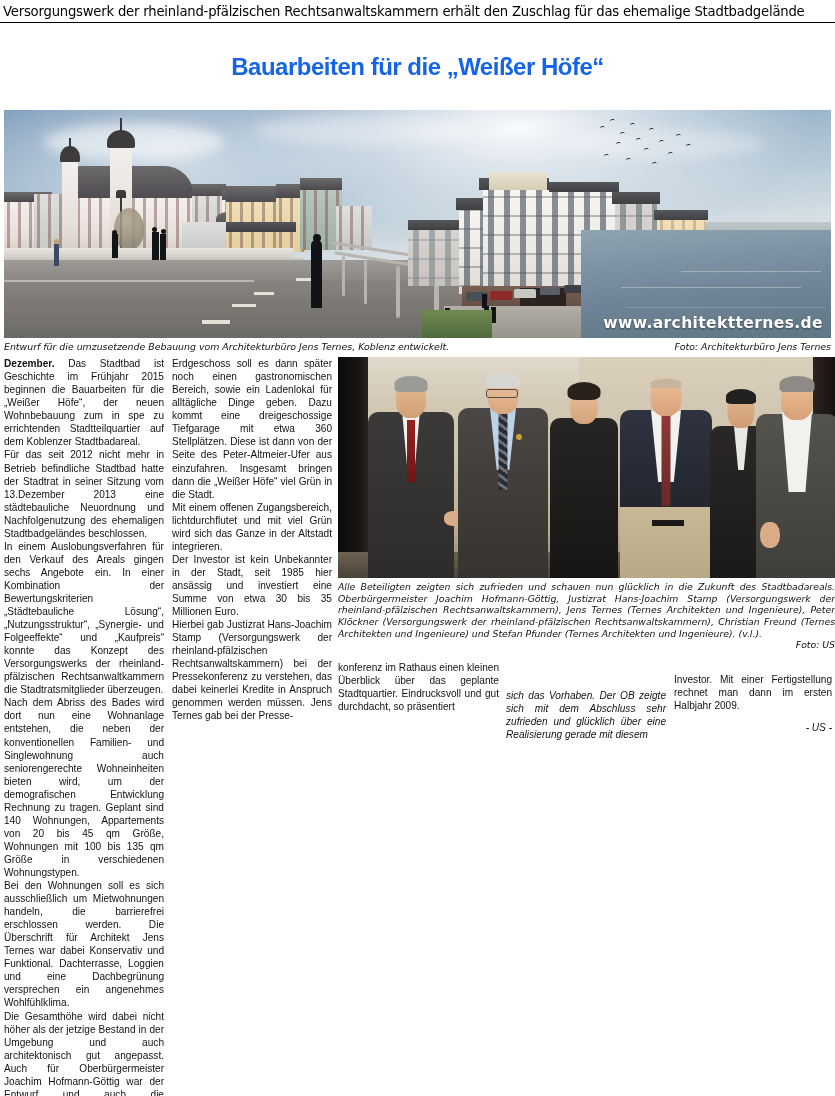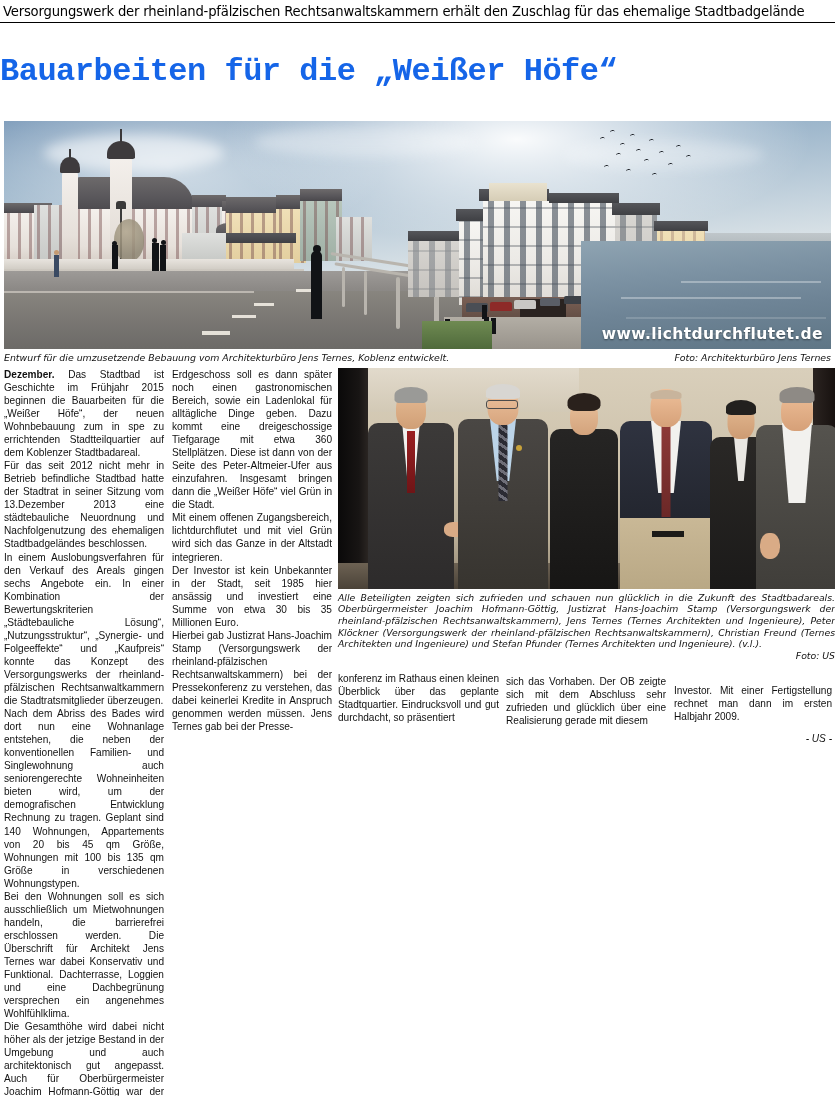--- a/index.html
+++ b/index.html
@@ -29,25 +29,26 @@
     font-size: 13.2px;
     letter-spacing: -0.2px;
     line-height: 17px;
     color: #000;
     padding: 3px 3px 2px 3px;
     border-bottom: 1.3px solid #000;
     white-space: nowrap;
     text-align: left;
   }
   .headline {
-    font-family: Liberation Mono, monospace;
+    font-family: Liberation Sans, sans-serif;
     font-weight: bold;
-    font-size: 32px;
+    font-size: 24px;
     letter-spacing: -0.5px;
     color: #1565E8;
+    text-align: center;
     line-height: 46px;
     padding: 5px 0 4px 0;
     white-space: nowrap;
   }
 
   
   .hero {
     position: relative;
     width: 827px;
     height: 228px;
@@ -492,21 +493,21 @@
     <div class="silhouette" style="left:478px; top:184px; width:5px; height:14px;"></div>
 
     <div class="river"></div>
     <div class="river-glint" style="right:10px; bottom:66px; width:140px;"></div>
     <div class="river-glint" style="right:30px; bottom:50px; width:180px;"></div>
     <div class="river-glint" style="right:5px; bottom:30px; width:200px; opacity:.5;"></div>
     <div class="river-glint" style="right:40px; bottom:14px; width:150px; opacity:.4;"></div>
 
     <div class="blk" style="left:418px; top:200px; width:70px; height:28px; background:linear-gradient(180deg,#6f8a52,#4f6a3b);"></div>
 
-    <div class="watermark">www.lichtdurchflutet.de</div>
+    <div class="watermark">www.architektternes.de</div>
   </div>
 
   <div class="cap-row">
     <span class="left">Entwurf für die umzusetzende Bebauung vom Architekturbüro Jens Ternes, Koblenz entwickelt.</span>
     <span class="right">Foto:  Architekturbüro Jens Ternes</span>
   </div>
 
   <div class="body-area">
 
     <div class="photo2">
@@ -577,21 +578,21 @@
     </div>
 
     <div class="col" style="left:172px; top:0px; width:160px;">
       <p>Erdgeschoss soll es dann später noch einen gastronomischen Bereich, sowie ein Ladenlokal für alltägliche Dinge geben. Dazu kommt eine dreigeschossige Tiefgarage mit etwa 360 Stellplätzen. Diese ist dann von der Seite des Peter-Altmeier-Ufer aus einzufahren. Insgesamt bringen dann die „Weißer Höfe“ viel Grün in die Stadt.<span style="display: block; text-align: justify;">Mit einem offenen Zugangsbereich, lichtdurchflutet und mit viel Grün wird sich das Ganze in der Altstadt integrieren.</span><span style="display: block; text-align: justify;">Der Investor ist kein Unbekannter in der Stadt, seit 1985 hier ansässig und investiert eine Summe von etwa 30 bis 35 Millionen Euro.</span><span style="display: block; text-align: justify;">Hierbei gab Justizrat Hans-Joachim Stamp (Versorgungswerk der rheinland-pfälzischen Rechtsanwaltskammern) bei der Pressekonferenz zu verstehen, das dabei keinerlei Kredite in Anspruch genommen werden müssen. Jens Ternes gab bei der Presse-</span></p>
     </div>
 
     <div class="col" style="left:338px; top:304px; width:161px;">
       <p>konferenz im Rathaus einen kleinen Überblick über das geplante Stadtquartier. Eindrucksvoll und gut durchdacht, so präsentiert</p>
     </div>
 
-    <div class="col" style="left:506px; top:307px; width:160px;">
+    <div class="col" style="left:506px; top:332px; width:160px;font-style:italic;">
       <p>sich das Vorhaben. Der OB zeigte sich mit dem Abschluss sehr zufrieden und glücklich über eine Realisierung gerade mit diesem</p>
     </div>
 
     <div class="col" style="left:674px; top:316px; width:158px;">
       <p>Investor. Mit einer Fertigstellung rechnet man dann im ersten Halbjahr 2009.</p>
       <span class="sig">- US -</span>
     </div>
 
   </div>
 </div>

